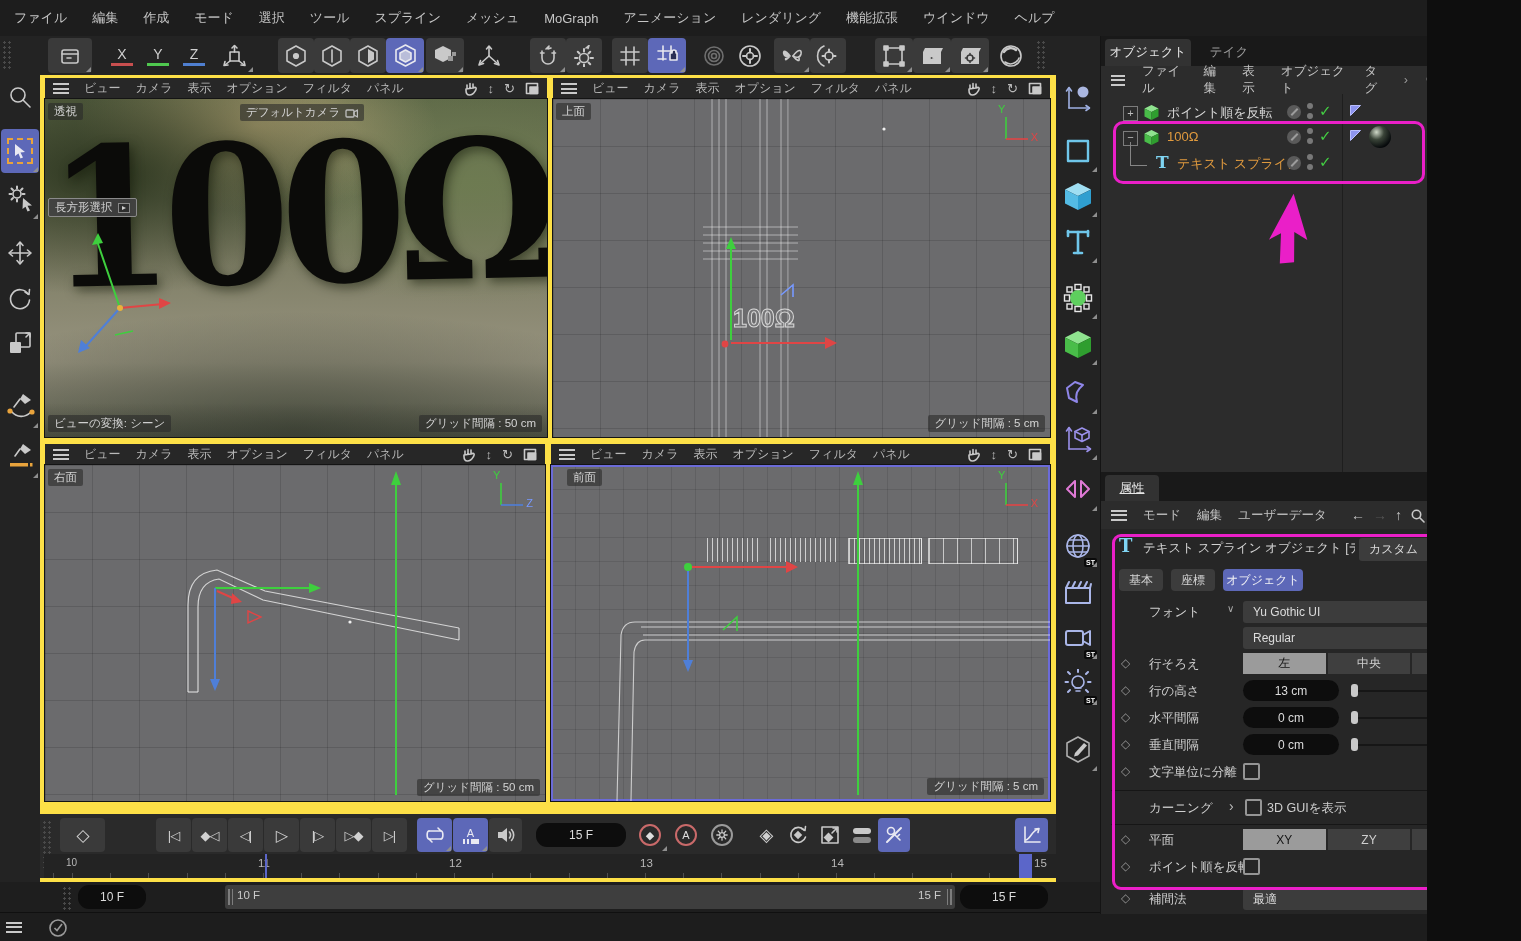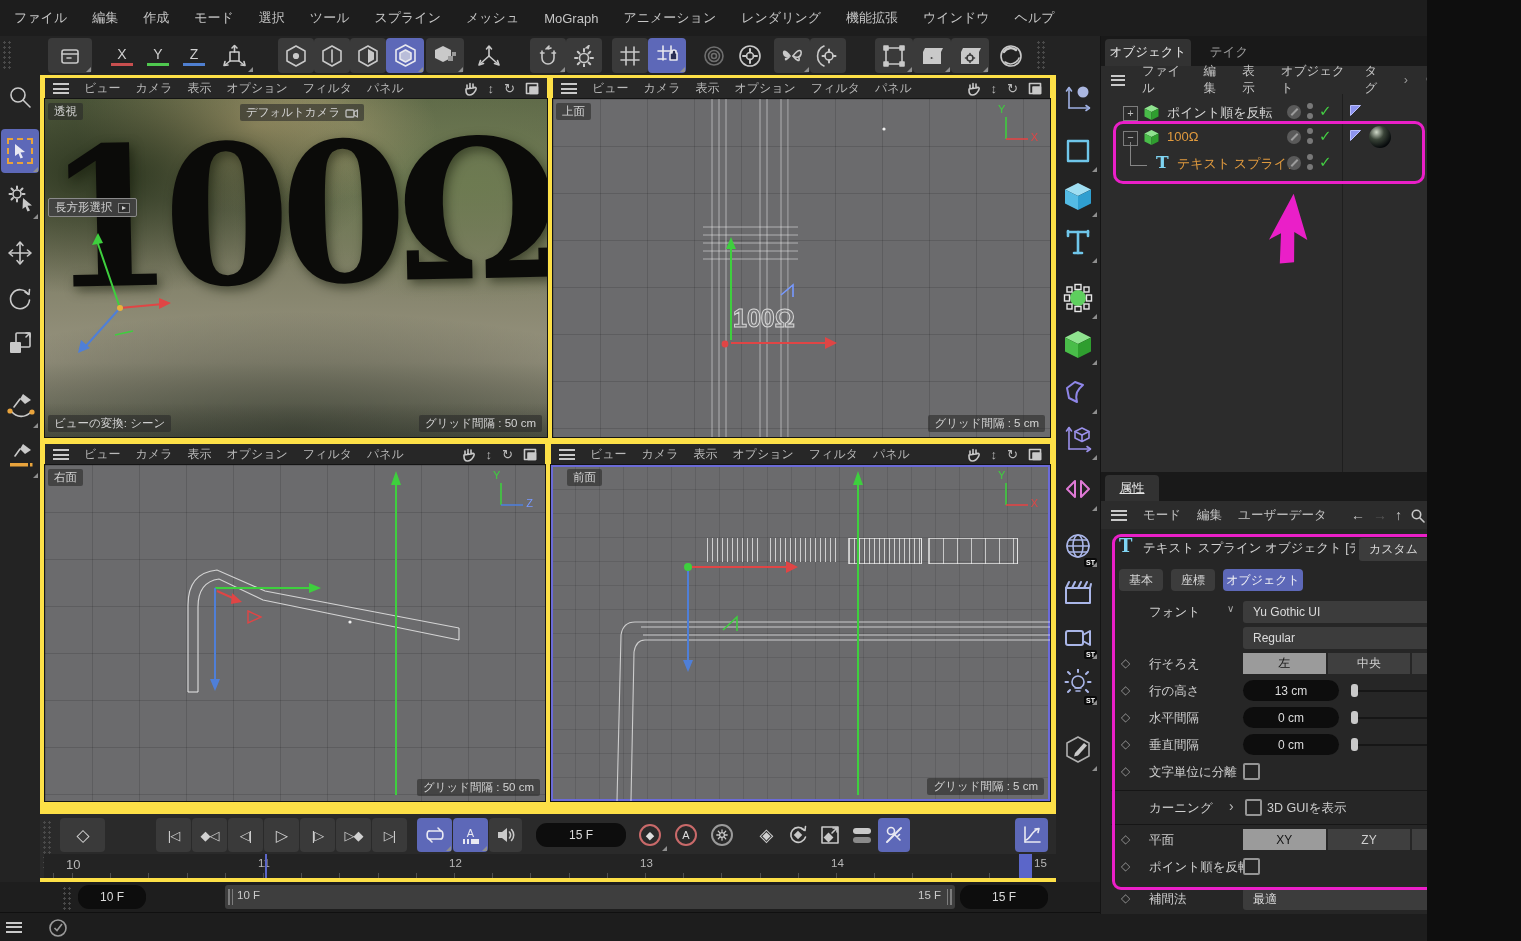--- a/index.html
+++ b/index.html
@@ -718,21 +718,21 @@
       <svg width="20" height="20" class="ic" style="stroke:#e9e9f2;">
           <line x1="3" y1="2" x2="3" y2="17"></line>
           <line x1="3" y1="17" x2="18" y2="17"></line>
           <path d="M4 15 C8 14 10 6 16 4"></path>
           <path d="M13 4 L17 3.5 L16 7.5"></path>
         </svg>
     </div>
 
     <div class="abs" style="left:4px;top:40px;width:1012px;height:24px;background:#232323;">
       <div class="abs" style="left:0;bottom:0;width:100%;height:5px;background-image:repeating-linear-gradient(90deg,#4e4e4e 0 1px,transparent 1px 38.2px);background-position-x:28px;"></div>
-      <span class="abs" style="left:22px;top:3px;font-size:13px;color:#b8b8b8;">10</span>
+      <span class="abs" style="left:22px;top:3px;font-size:10px;color:#b8b8b8;">10</span>
       <span class="abs" style="left:214px;top:3px;font-size:11.5px;color:#b8b8b8;">11</span>
       <span class="abs" style="left:405px;top:3px;font-size:11.5px;color:#b8b8b8;">12</span>
       <span class="abs" style="left:596px;top:3px;font-size:11.5px;color:#b8b8b8;">13</span>
       <span class="abs" style="left:787px;top:3px;font-size:11.5px;color:#b8b8b8;">14</span>
       <span class="abs" style="left:990px;top:3px;font-size:11.5px;color:#b8b8b8;">15</span>
       <div class="abs" style="left:221px;top:0;width:2px;height:24px;background:#5b66c9;"></div>
       <div class="abs" style="left:975px;top:0;width:13px;height:24px;background:#5b66c9;"></div>
     </div>
   </div>
 

